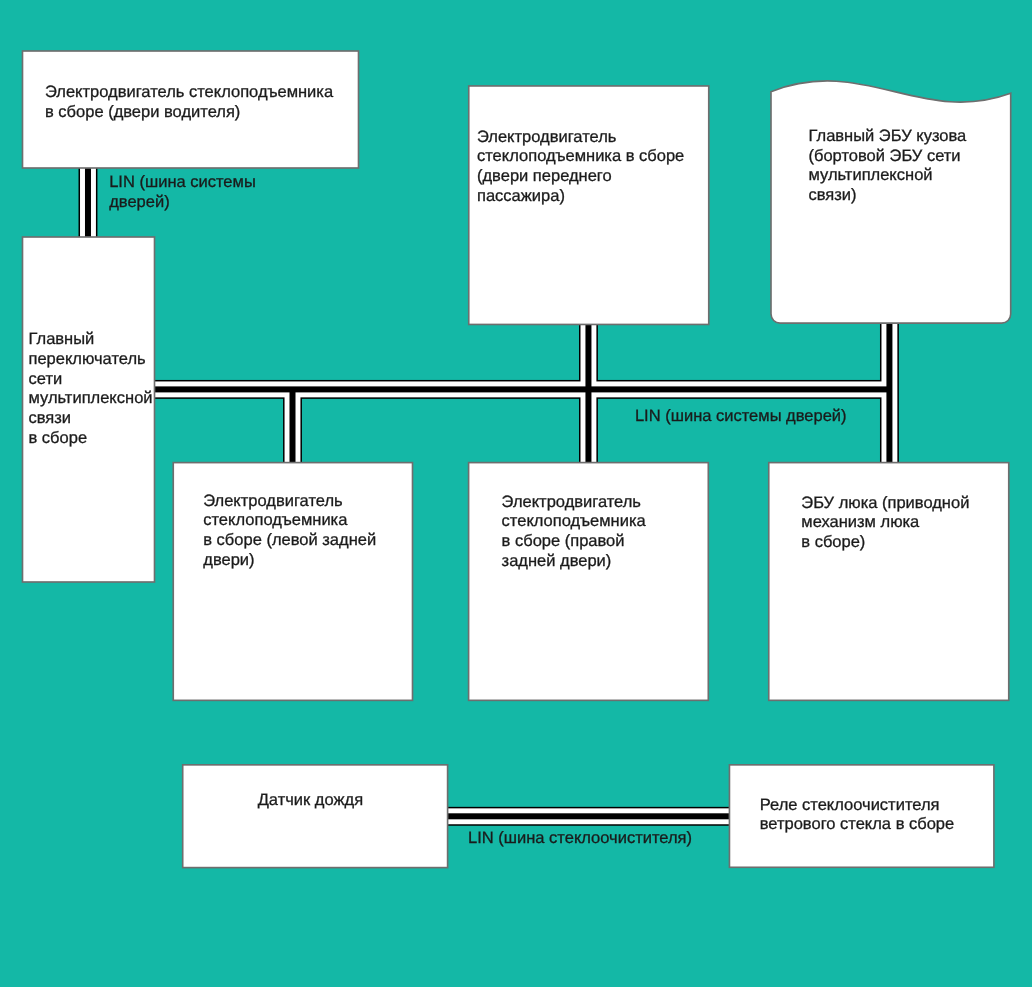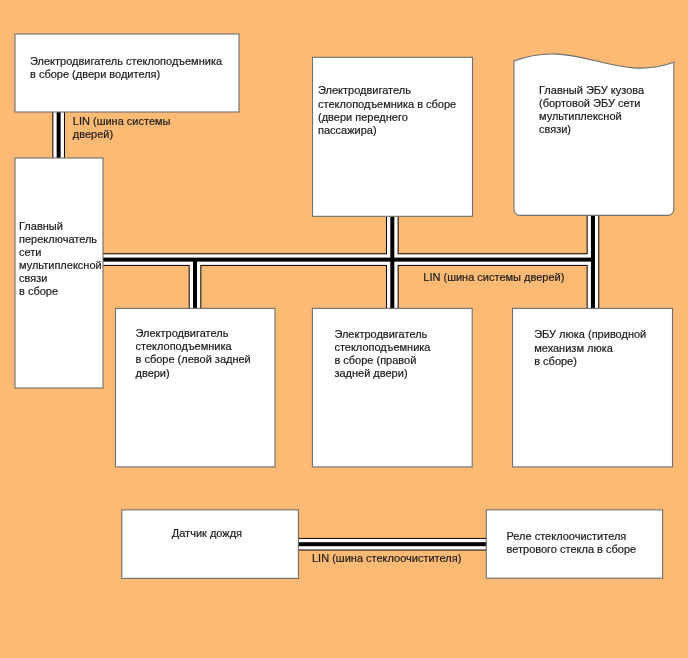--- a/index.html
+++ b/index.html
@@ -1,19 +1,19 @@
 <!DOCTYPE html>
 <html lang="ru"><head>
 <meta charset="utf-8">
 <title>LIN</title>
 <style>
   html,body{margin:0;padding:0;background:#ffffff;}
   body{width:688px;height:658px;overflow:hidden;
        font-family:"Liberation Sans",sans-serif;}
-  #stage{position:relative;width:688px;height:658px;background:#fdba74;}
+  #stage{position:relative;width:688px;height:658px;background:#14b8a6;}
   #diagram{position:absolute;left:0;top:0;display:block;}
   .nodebox{fill:#ffffff;stroke:#6e6e6e;stroke-width:1.1;}
   .nodetext,.buslabel{font-family:"Liberation Sans",sans-serif;
        font-size:11px;fill:#1a1a1a;white-space:pre;
        paint-order:stroke;stroke:#1a1a1a;stroke-width:0.2;}
 </style>
 </head>
 <body>
 
 <div id="stage">

